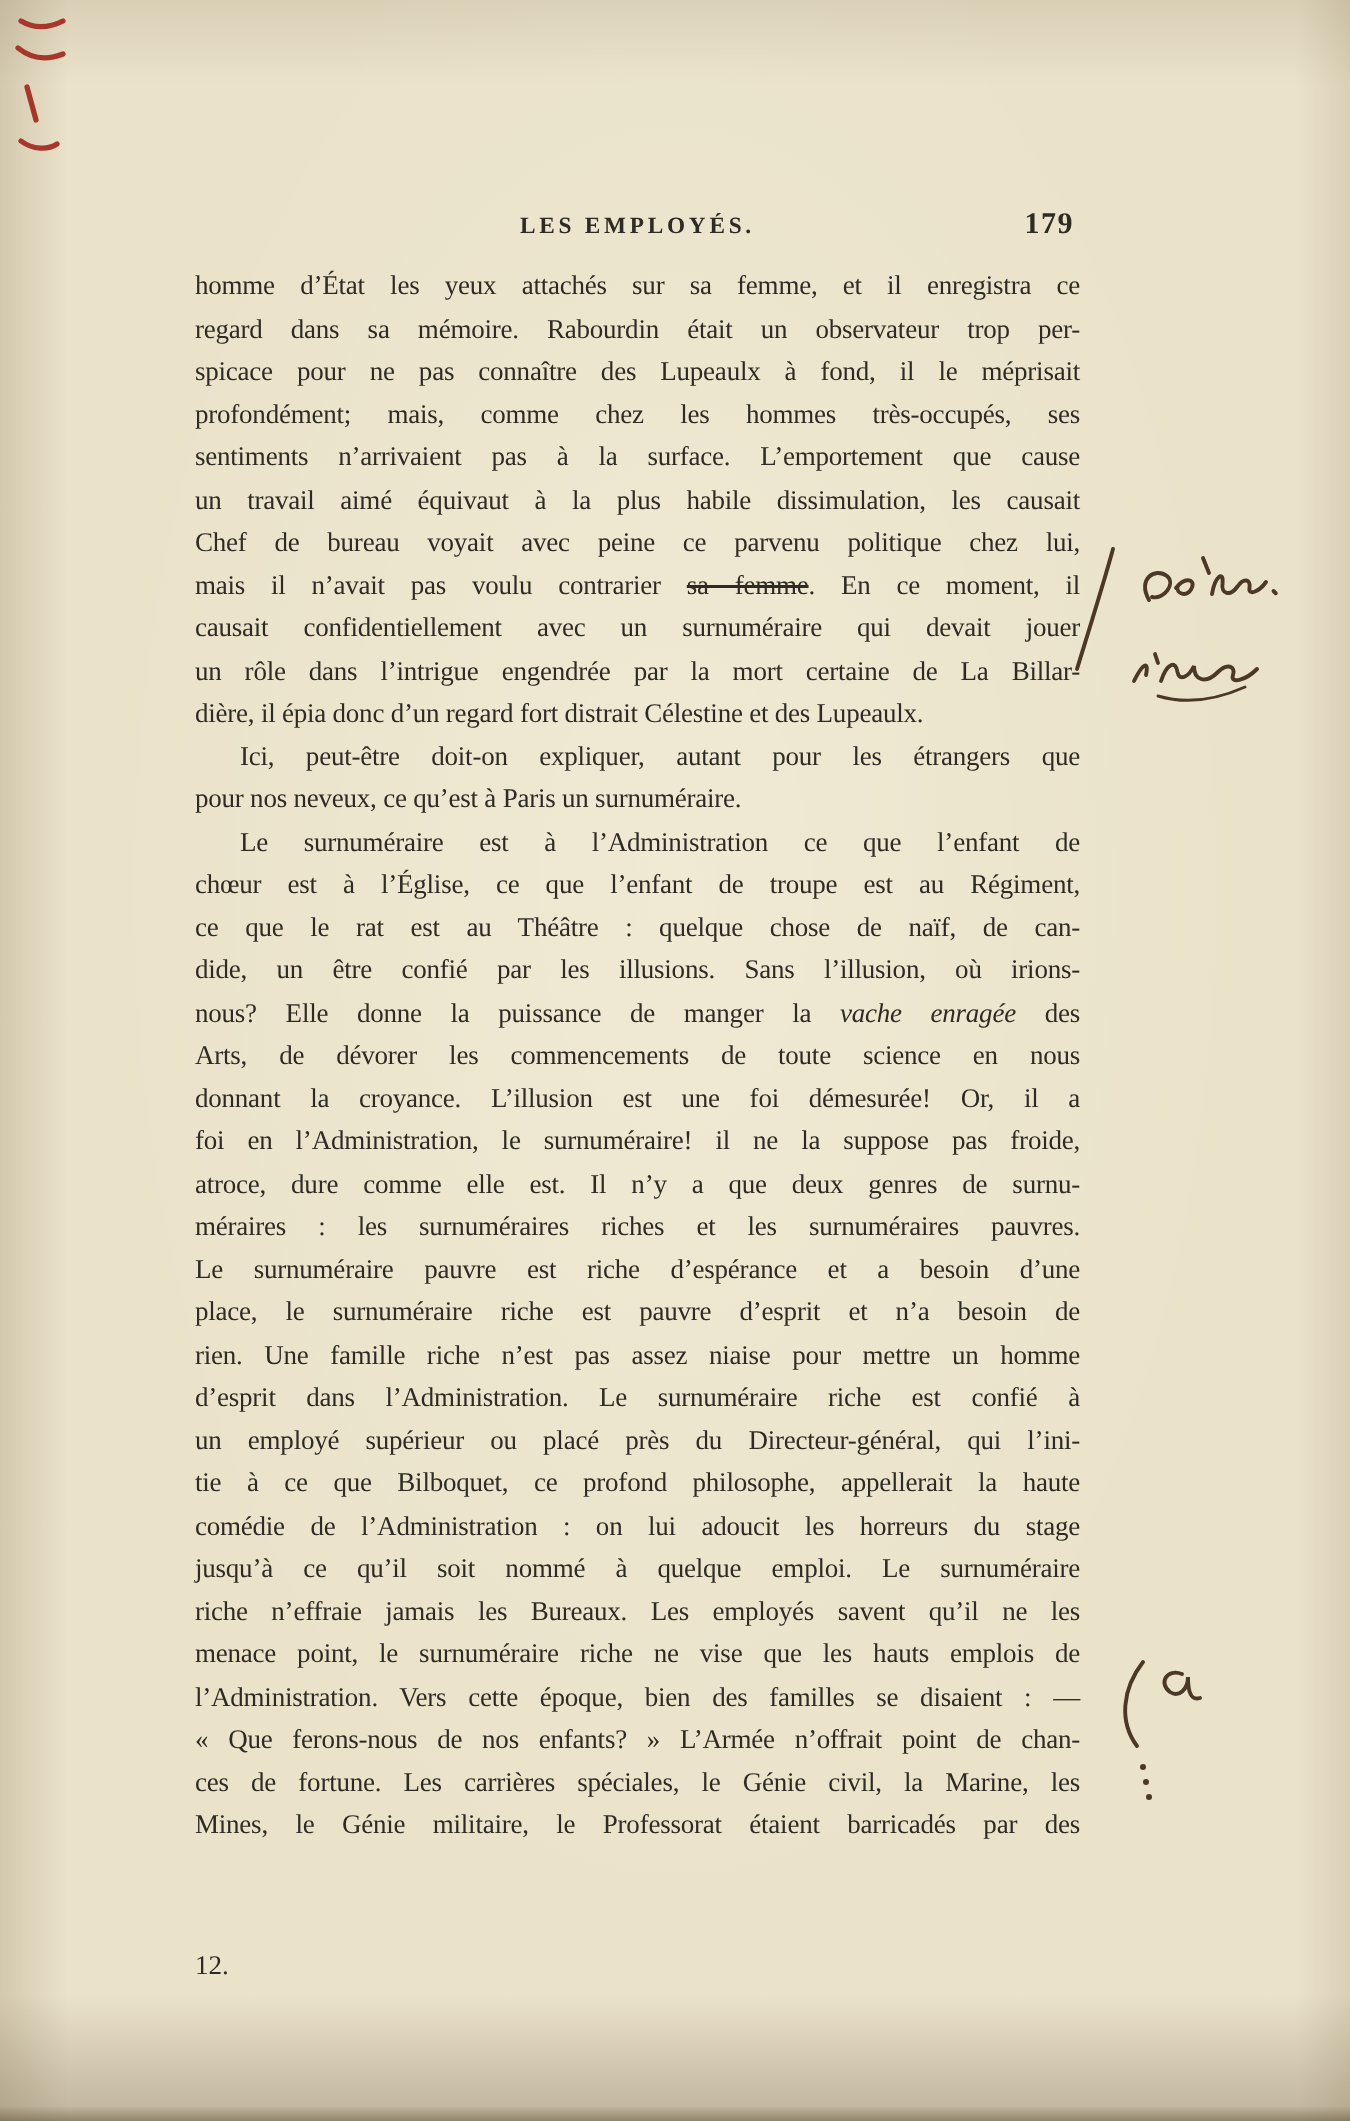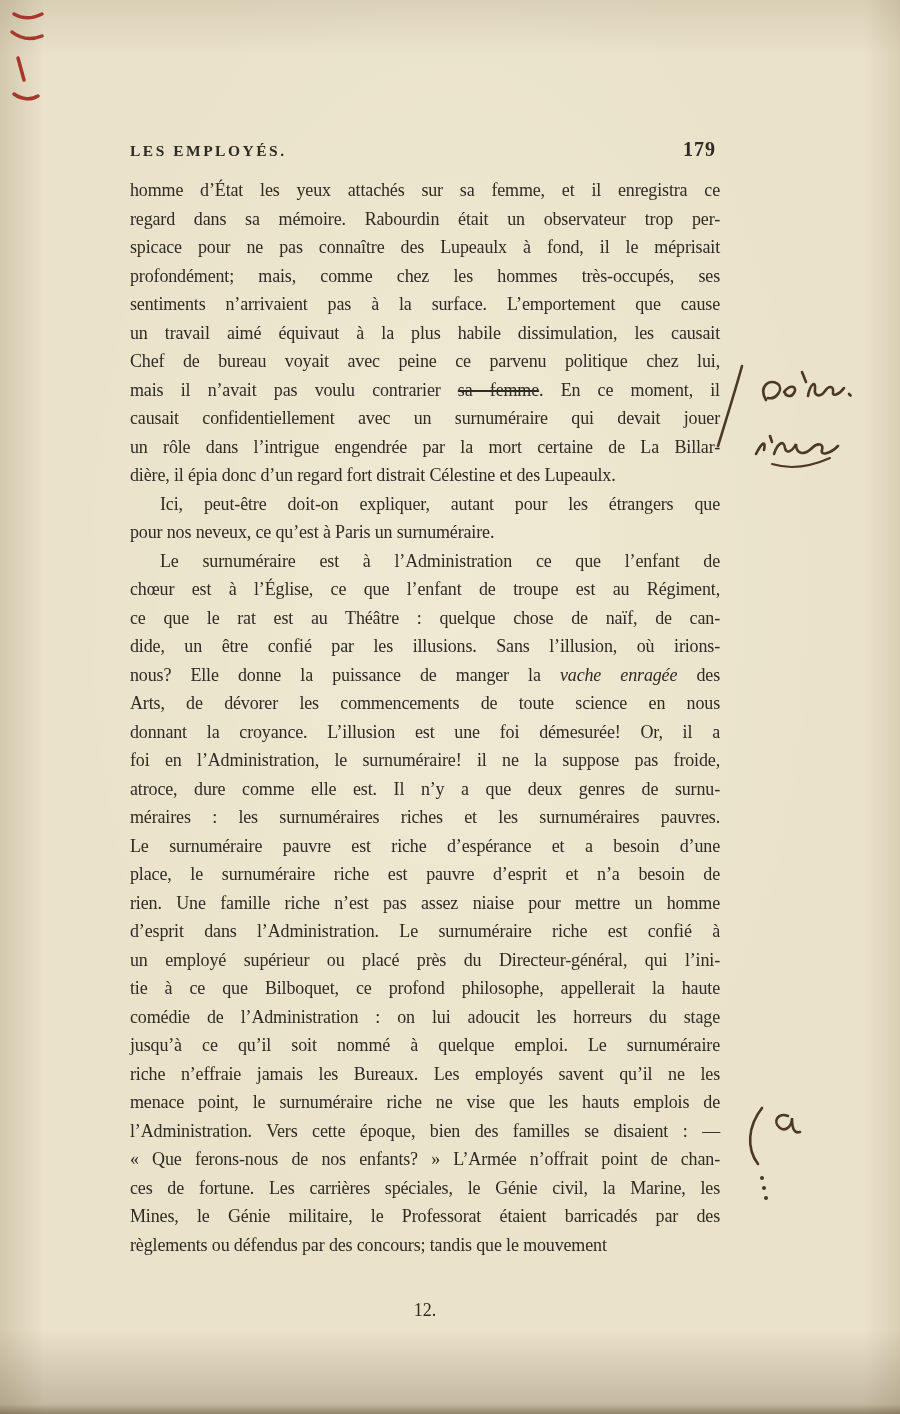--- a/index.html
+++ b/index.html
@@ -29,20 +29,21 @@
     pointer-events: none;
     background: linear-gradient(to bottom, rgba(0,0,0,0), rgba(60,44,20,0.35));
   }
 
   .header {
     position: absolute;
     top: 142px; left: 130px; width: 590px; height: 30px;
   }
   .running-title {
     position: absolute; left: 0; right: 0;
+    text-align: center;
     font-weight: 700;
     font-size: 15.5px;
     letter-spacing: 2.5px;
   }
   .page-number {
     position: absolute; right: 4px; top: -4px;
     font-size: 20px;
     letter-spacing: 1px;
     font-weight: bold;
   }
@@ -53,21 +54,21 @@
     font-size: 18px;
     letter-spacing: -0.15px;
   }
   .line { line-height: 28.5px; min-height: 28.5px; }
   .line.just { text-align: justify; text-align-last: justify; }
   .line.indent { text-indent: 30px; }
   .strike { text-decoration: line-through; text-decoration-thickness: 2.2px; }
   .italic { font-style: italic; margin-top: 13px; }
 
   .signature-mark {
-    text-align: center;
+    text-align: left;
     padding-right: 4px;
     margin-top: 8px;
     font-size: 18px;
   }
 
   .margin-note { position: absolute; color: var(--margin-ink, #4b3826); }
   .margin-note svg { display: block; }
   .corner-mark { position: absolute; color: var(--red-ink, #a8372b); }
 </style>
 </head>
@@ -121,21 +122,20 @@
       <div class="line just"><span>un employé supérieur ou placé près du Directeur-général, qui l’ini-</span></div>
       <div class="line just"><span>tie à ce que Bilboquet, ce profond philosophe, appellerait la haute</span></div>
       <div class="line just"><span>comédie de l’Administration : on lui adoucit les horreurs du stage</span></div>
       <div class="line just"><span>jusqu’à ce qu’il soit nommé à quelque emploi. Le surnuméraire</span></div>
       <div class="line just"><span>riche n’effraie jamais les Bureaux. Les employés savent qu’il ne les</span></div>
       <div class="line just"><span>menace point, le surnuméraire riche ne vise que les hauts emplois de</span></div>
       <div class="line just"><span>l’Administration. Vers cette époque, bien des familles se disaient : —</span></div>
       <div class="line just"><span>« Que ferons-nous de nos enfants? » L’Armée n’offrait point de chan-</span></div>
       <div class="line just"><span>ces de fortune. Les carrières spéciales, le Génie civil, la Marine, les</span></div>
       <div class="line just"><span>Mines, le Génie militaire, le Professorat étaient barricadés par des</span></div>
-      <div class="line"><span>règlements ou défendus par des concours; tandis que le mouvement</span></div>
     </div>
 
   <div class="signature-mark" id="sig-slot" style="position: absolute; top: 1292px; left: 130px; width: 590px;">12.</div>
 
   <div class="margin-note" style="left:712px; top:362px;">
     <svg width="150" height="120" viewBox="0 0 150 120" fill="none" stroke="currentColor" stroke-width="2.6" stroke-linecap="round">
       <path d="M30,4 C24,26 14,58 6,84"></path>
       <path d="M54,38 C46,24 58,16 66,22 C72,27 64,38 56,36"></path>
       <path d="M72,30 C78,22 86,24 82,31 C79,36 72,34 73,29"></path>
       <path d="M90,10 L94,20"></path>

